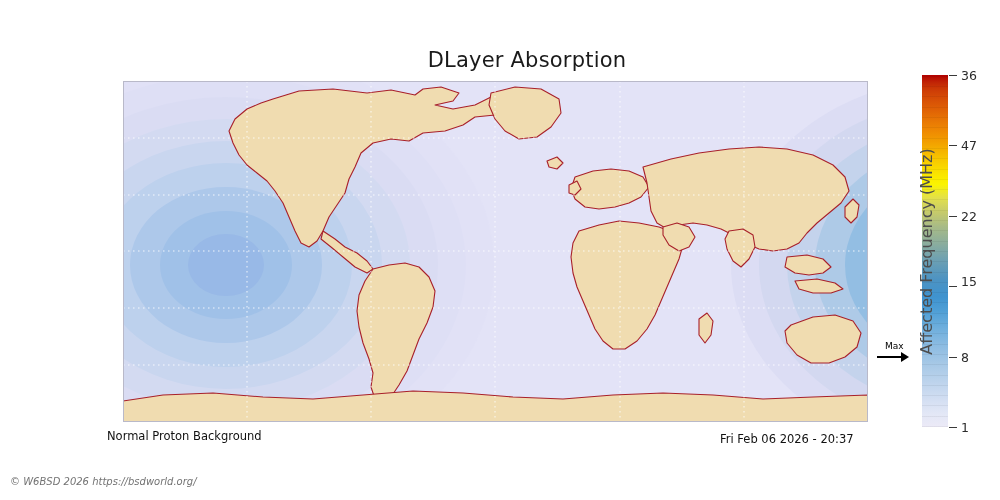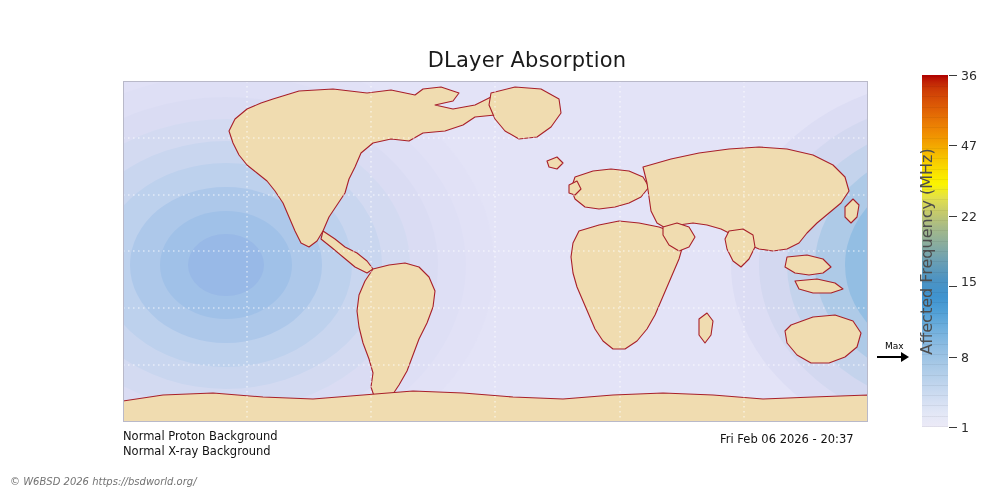--- a/index.html
+++ b/index.html
@@ -141,21 +141,21 @@
     top: 0px;
     font-size: 9px;
     color: #000;
     line-height: 10px;
     margin-left: 8px;
   }
 
   
   #status-notes {
     position: absolute;
-    left: 123px;
+    left: 107px;
     top: 429px;
     font-size: 11.5px;
     line-height: 14.5px;
     color: #111111;
   }
   #timestamp {
     position: absolute;
     left: 720px;
     top: 432px;
     font-size: 11.5px;
@@ -310,18 +310,17 @@
 <div id="max-annotation">
   <div class="max-label">Max</div>
   <svg width="36" height="26" viewBox="0 0 36 26">
     <line x1="2" y1="16" x2="26" y2="16" stroke="#000000" stroke-width="2"></line>
     <polygon points="26,11 34,16 26,21" fill="#000000"></polygon>
   </svg>
 </div>
 
 <div id="status-notes">
   <div>Normal Proton Background</div>
-  <div>Normal X-ray Background</div>
 </div>
 
 <div id="timestamp">Fri Feb 06 2026 - 20:37</div>
 
 <div id="copyright">© W6BSD 2026 https://bsdworld.org/</div>
 
 </body></html>

